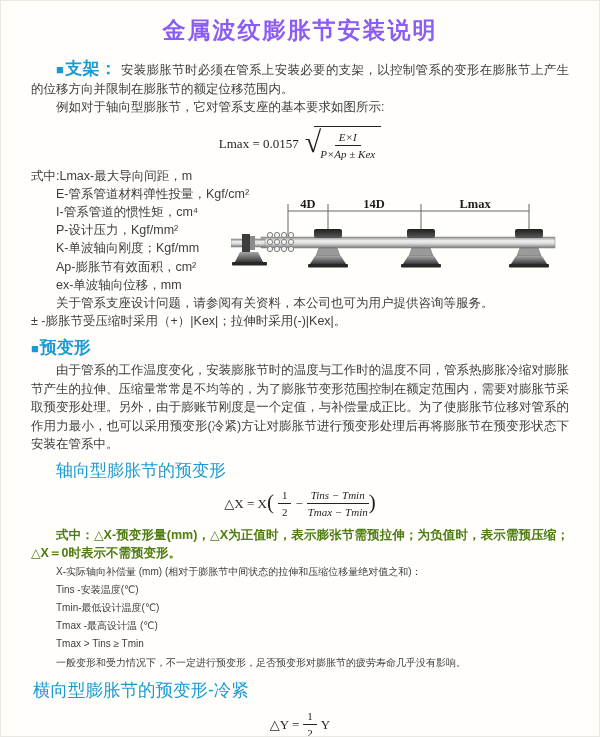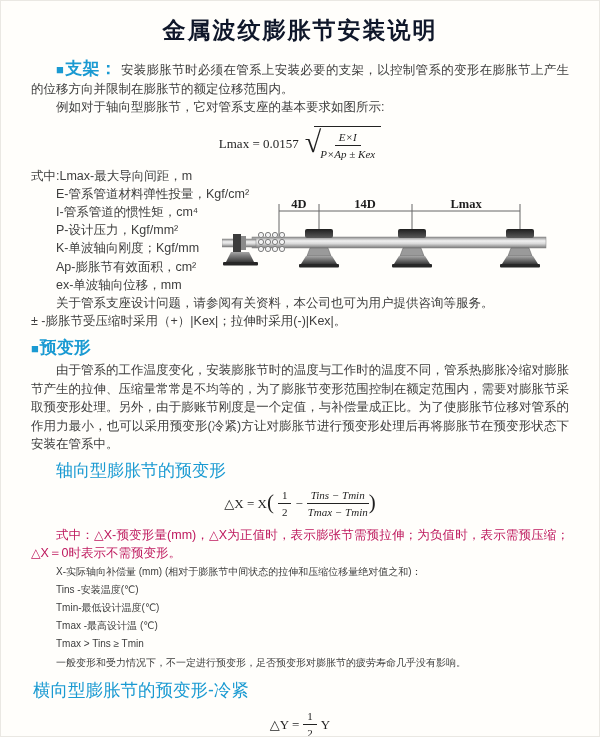--- a/index.html
+++ b/index.html
@@ -3,21 +3,21 @@
 <meta charset="utf-8">
 <style>
   * { margin:0; padding:0; box-sizing:border-box; }
   html,body { background:#fffefb; }
   body { font-family:"Liberation Sans","DejaVu Sans",sans-serif; }
   .page {
     position:relative; width:600px; height:737px; overflow:hidden;
     background:#fffefb; border:1px solid #eae8e3; padding:0 30px;
   }
   .doc-title {
-    font-size:23px; font-weight:bold; color:#0f172a; text-align:center;
+    font-size:23px; font-weight:bold; color:#8b5cf6; text-align:center;
     letter-spacing:2px; padding-top:14px; margin-bottom:14px;
   }
   .para {
     font-size:12.5px; line-height:18.5px; color:#3d3d3d;
     text-align:justify; text-indent:2em;
   }
   .sec-head-inline { color:#1a9ad2; font-size:17px; font-weight:600; }
   .sec-head-inline .marker { font-size:13px; margin-right:1px; }
   .example-line { font-size:12.5px; line-height:19px; color:#3d3d3d; text-indent:2em; }
 
@@ -39,31 +39,31 @@
   .frac.upright { font-style:normal; }
   .paren { font-size:21px; font-weight:400; line-height:1; transform:translateY(-1px); }
   .f-gap { width:4px; }
 
   
   .defs-wrap { position:relative; margin-top:3px; }
   .def-line { font-size:12.5px; line-height:18.2px; color:#3d3d3d; white-space:nowrap; }
   .def-line.ind { margin-left:25px; }
   .def-line.ind2 { text-indent:2em; white-space:normal; }
 
-  .diagram { position:absolute; top:30px; right:17px; width:330px; height:92px; }
+  .diagram { position:absolute; top:30px; right:8px; width:330px; height:92px; }
 
   .sec2-head { margin-top:6px; color:#1a9ad2; font-size:17px; font-weight:600; line-height:24px; }
   .sec2-head .marker { font-size:13px; margin-right:1px; }
 
   .sub-head { color:#1a9ad2; font-size:17px; font-weight:500; line-height:24px; margin:5px 0 2px 25px; }
   .sub-head.lateral { margin:6px 0 2px 2px; font-size:17.5px; }
 
   .note-block { margin-top:1px; }
   .note-line { font-size:10px; line-height:18.2px; color:#3d3d3d; margin-left:25px; }
-  .note-para { font-size:12.5px; line-height:18.5px; color:#be185d; text-align:justify; text-indent:2em; }
+  .note-para { font-size:12.5px; line-height:18.5px; color:#4d7c0f; text-align:justify; text-indent:2em;font-weight:bold; }
 </style>
 </head>
 <body>
 
 <div class="page">
 
   <div class="doc-title">金属波纹膨胀节安装说明</div>
 
   <p class="para"><span class="sec-head-inline"><span class="marker">■</span><span>支架：</span></span> <span>安装膨胀节时必须在管系上安装必要的支架，以控制管系的变形在膨胀节上产生的位移方向并限制在膨胀节的额定位移范围内。</span></p>
 

